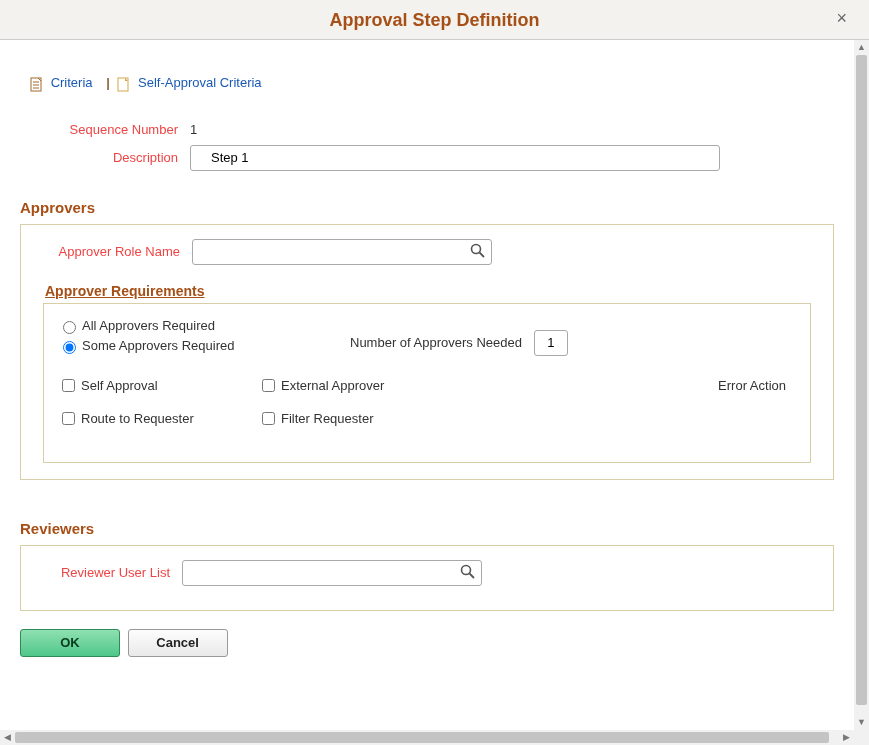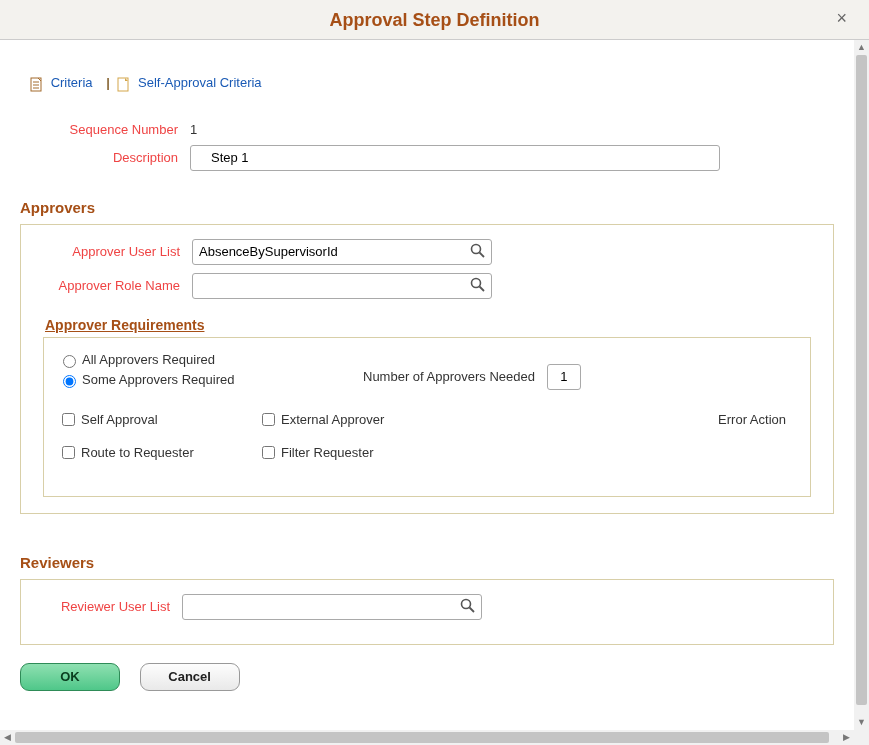--- a/index.html
+++ b/index.html
@@ -239,25 +239,25 @@
     z-index: 50;
     box-shadow: 0 2px 4px rgba(0,0,0,0.15);
   }
 
   .btn-row { margin: 18px 0 0 0; }
   .btn {
     display: inline-block;
     min-width: 100px;
     height: 28px;
     border: 1px solid #888;
-    border-radius: 9px;
+    border-radius: 3px;
     font-weight: bold;
     font-size: 13px;
     cursor: pointer;
-    margin-right: 16px;
+    margin-right: 4px;
     font-family: inherit;
   }
   .btn.ok {
     background: linear-gradient(#8fe0b1, #4fc789);
     color: #0a3d1f;
     border-color: #2e8b57;
   }
   .btn.cancel {
     background: linear-gradient(#fdfdfd, #e9e9e9);
     color: #222;
@@ -303,50 +303,38 @@
       <div class="val">1</div>
     </div>
     <div class="form-row">
       <div class="lbl">Description</div>
       <input class="text wide" type="text" value="Step 1" style="">
     </div>
 
     <div class="section-title">Approvers</div>
     <div class="groupbox">
 
-      <div class="form-row">
-        <div class="lbl" style="width:155px;">Approver User List</div>
-        <div class="lookup-wrap">
-          <input type="text" value="AbsenceBySupervisorId" style="">
-          <span class="mag">
-            <svg width="16" height="16">
-                <circle cx="6" cy="6" r="4.5" fill="none" stroke="#555" stroke-width="1.6"></circle>
-                <line x1="9.5" y1="9.5" x2="14" y2="14" stroke="#555" stroke-width="1.8"></line>
-              </svg>
-          </span>
-        </div>
-      </div>
 
       <div class="form-row">
         <div class="lbl" style="width:155px;">Approver Role Name</div>
         <div class="lookup-wrap">
           <input type="text" value="" style="">
           <span class="mag">
             <svg width="16" height="16">
                 <circle cx="6" cy="6" r="4.5" fill="none" stroke="#555" stroke-width="1.6"></circle>
                 <line x1="9.5" y1="9.5" x2="14" y2="14" stroke="#555" stroke-width="1.8"></line>
               </svg>
           </span>
         </div>
       </div>
 
       <div class="sub-title">Approver Requirements</div>
       <div class="sub-groupbox">
 
-        <div style="display:flex; align-items:center;gap:13px;">
+        <div style="display:flex; align-items:center;">
           <div style="width:260px;">
             <div class="radio-row">
               <input type="radio" name="req" style="">
               <label>All Approvers Required</label>
             </div>
             <div class="radio-row">
               <input type="radio" name="req" checked="" style="">
               <label>Some Approvers Required</label>
             </div>
           </div>

